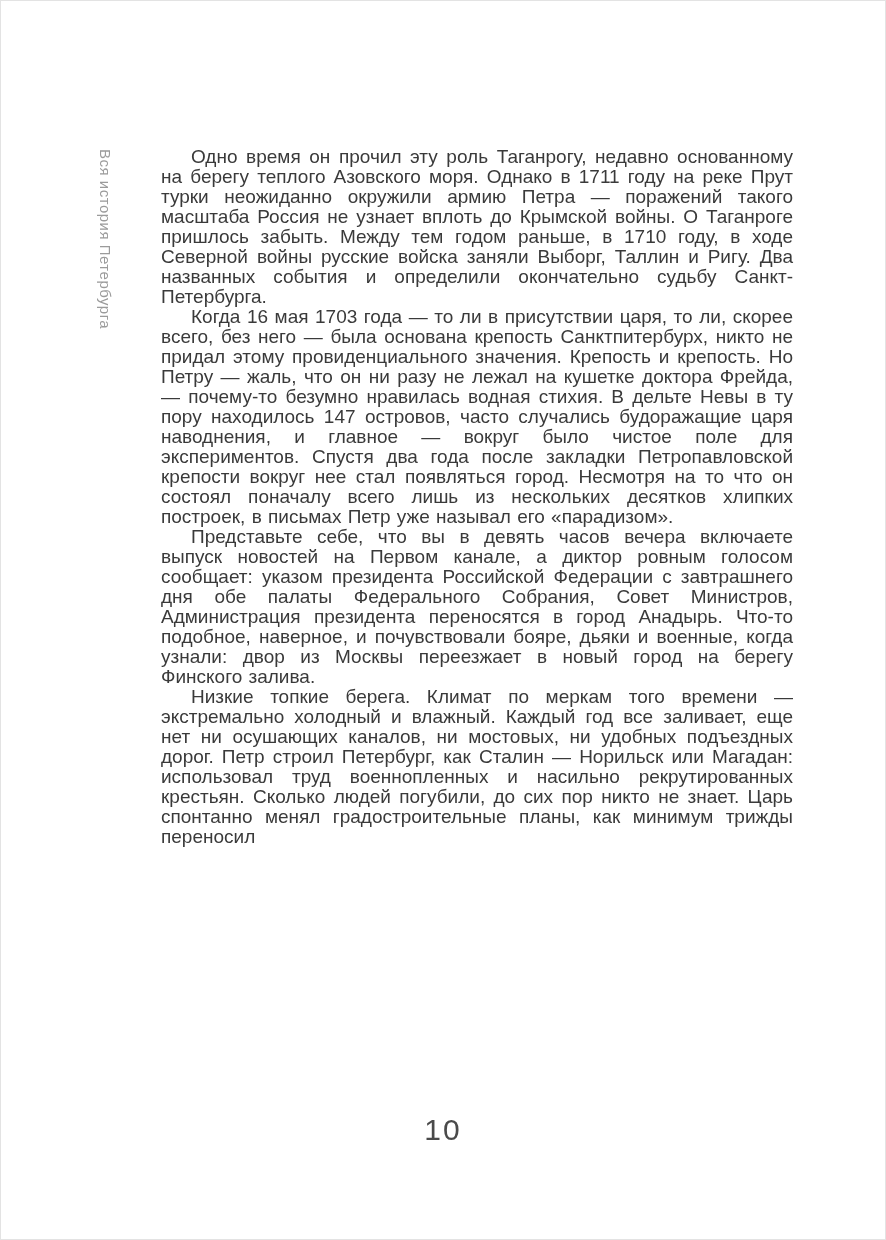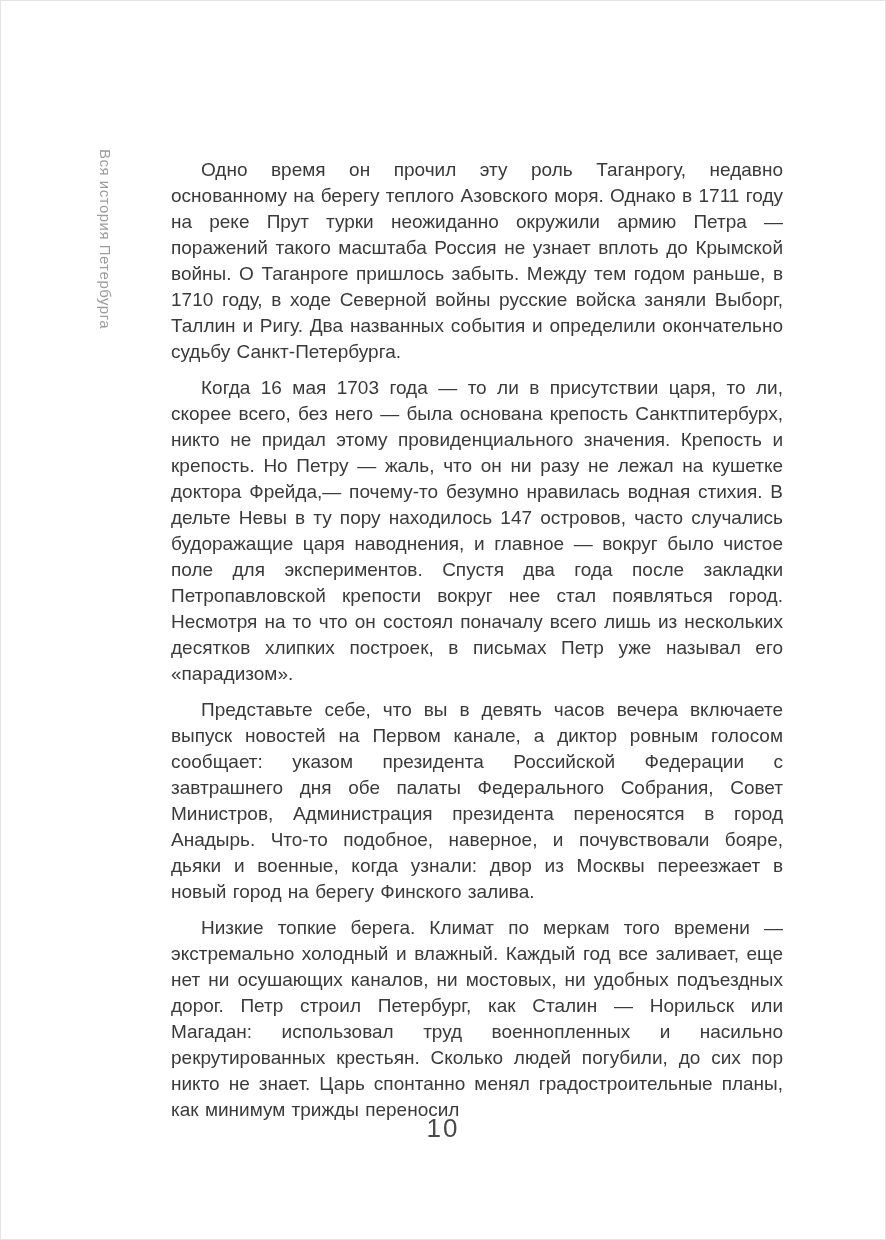--- a/index.html
+++ b/index.html
@@ -29,34 +29,34 @@
     white-space: nowrap;
   }
   .text-block {
     position: absolute;
     top: 146px;
     left: 160px;
     width: 632px;
     color: #3a3a3a;
   }
   .text-block p {
-    margin: 10px;
+    margin: 0;
     font-size: 19px;
-    line-height: 26px;
+    line-height: 20px;
     text-align: justify;
     text-indent: 30px;
     word-spacing: 1px;
   }
   .page-number {
     position: absolute;
     left: 0;
     right: 0;
     top: 1112px;
     text-align: center;
-    font-size: 26px;
+    font-size: 30px;
     letter-spacing: 2px;
     color: #4a4a4a;
     font-weight: 400;
   }
 </style>
 </head>
 <body>
 
 <div class="page">
 

